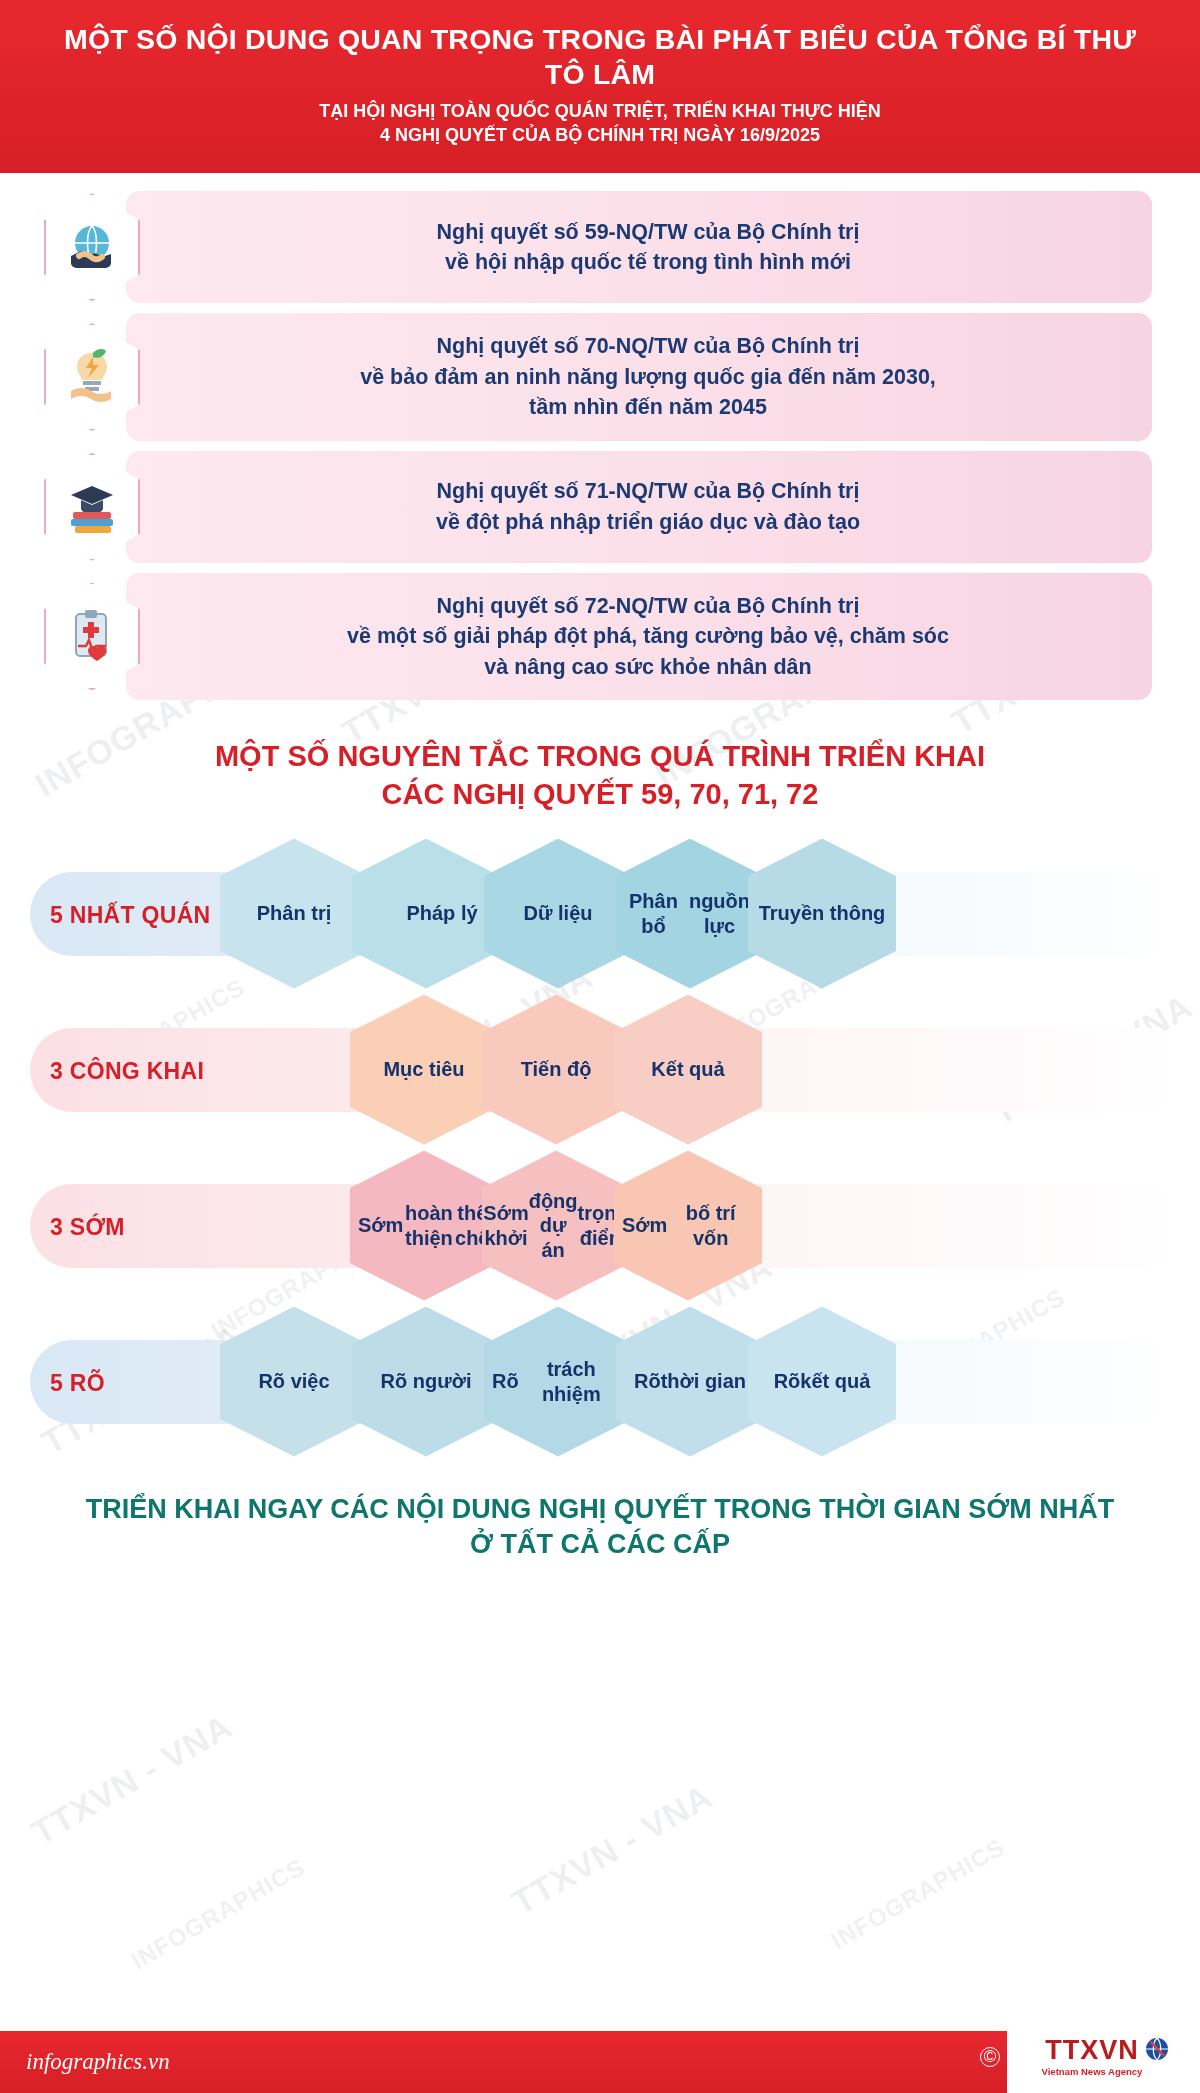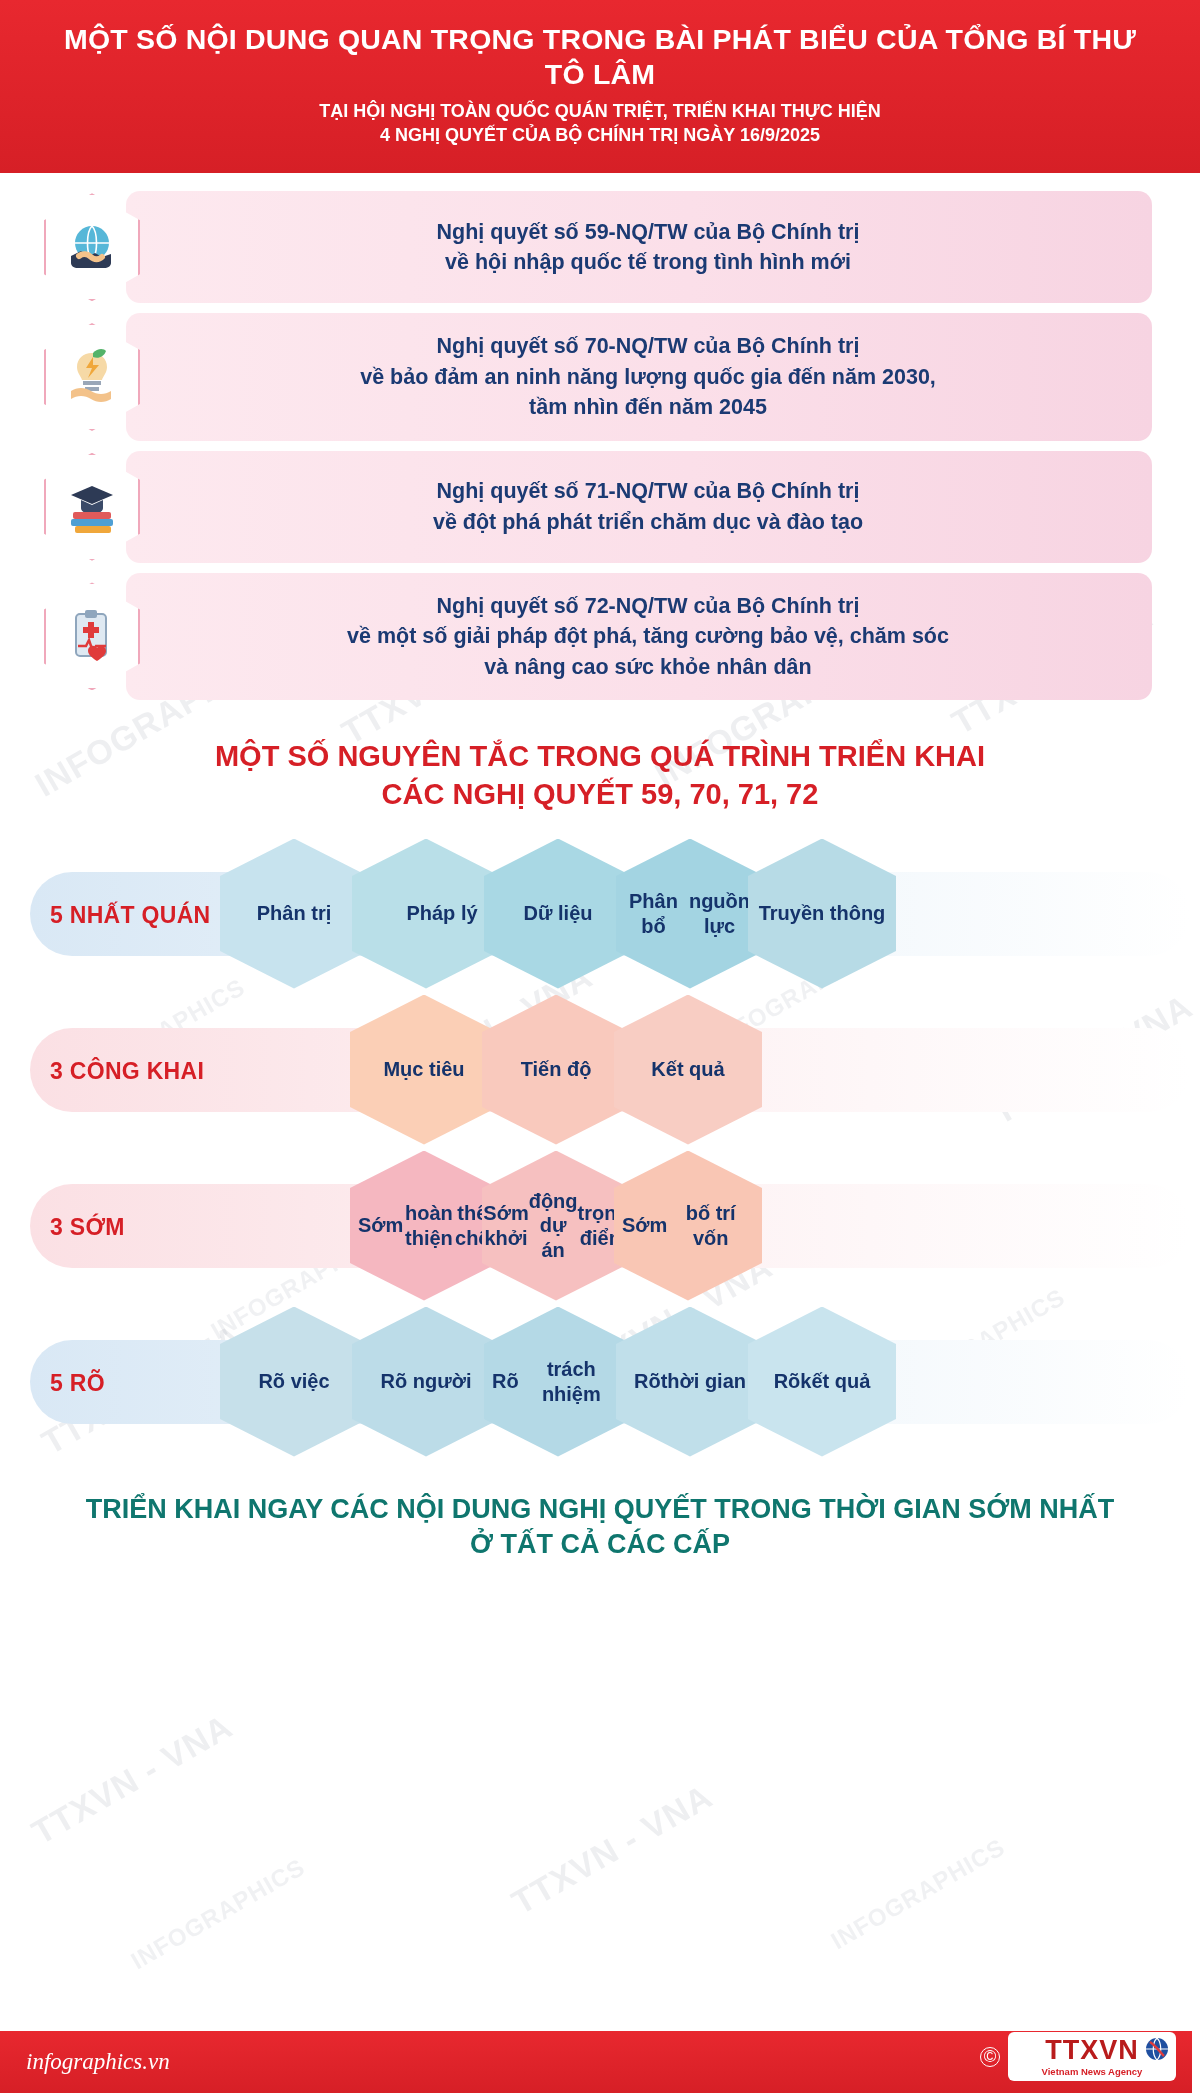--- a/index.html
+++ b/index.html
@@ -175,21 +175,21 @@
     line-height: 1.32;
     text-transform: uppercase;
     padding: 30px 40px 0 40px;
   }
   .footer-note .l2 { display: block; }
 
   
   .bottombar {
     position: absolute;
     left: 0; bottom: 0;
-    width: 1192px;
+    width: 1007px;
     height: 62px;
     background: linear-gradient(180deg, #e8282f 0%, #d61f26 100%);
     display: flex;
     align-items: center;
     z-index: 5;
   }
   .bottombar .site {
     color: #ffffff;
     font-style: italic;
     font-size: 23px;
@@ -315,21 +315,21 @@
           <path d="M29 8L8 17l21 9 21-9z" fill="#2d3a55"></path>
           <path d="M18 22v8c0 4 6 6 11 6s11-2 11-6v-8l-11 5z" fill="#3a4a68"></path>
           <rect x="10" y="34" width="38" height="7" rx="2" fill="#e05a5a"></rect>
           <rect x="8" y="41" width="42" height="7" rx="2" fill="#4e9fd4"></rect>
           <rect x="12" y="48" width="36" height="7" rx="2" fill="#f0a73b"></rect>
         </svg>
         <div class="hexbg" style="z-index:0;"></div>
       </div>
       <div class="res-box">
         <span class="l">Nghị quyết số 71-NQ/TW của Bộ Chính trị</span>
-        <span class="l">về đột phá phát triển chăm dục và đào tạo</span>
+        <span class="l">về đột phá nhập triển giáo dục và đào tạo</span>
       </div>
     </div>
 
     <div class="res-row">
       <div class="hexicon">
         <div class="hexbg"></div>
         <svg width="56" height="60" viewBox="0 0 56 60">
           <rect x="12" y="8" width="30" height="42" rx="4" fill="#dfe9f2" stroke="#8fa6bd" stroke-width="2"></rect>
           <rect x="21" y="4" width="12" height="8" rx="2" fill="#8fa6bd"></rect>
           <rect x="24" y="16" width="6" height="16" fill="#e03b3b"></rect>

